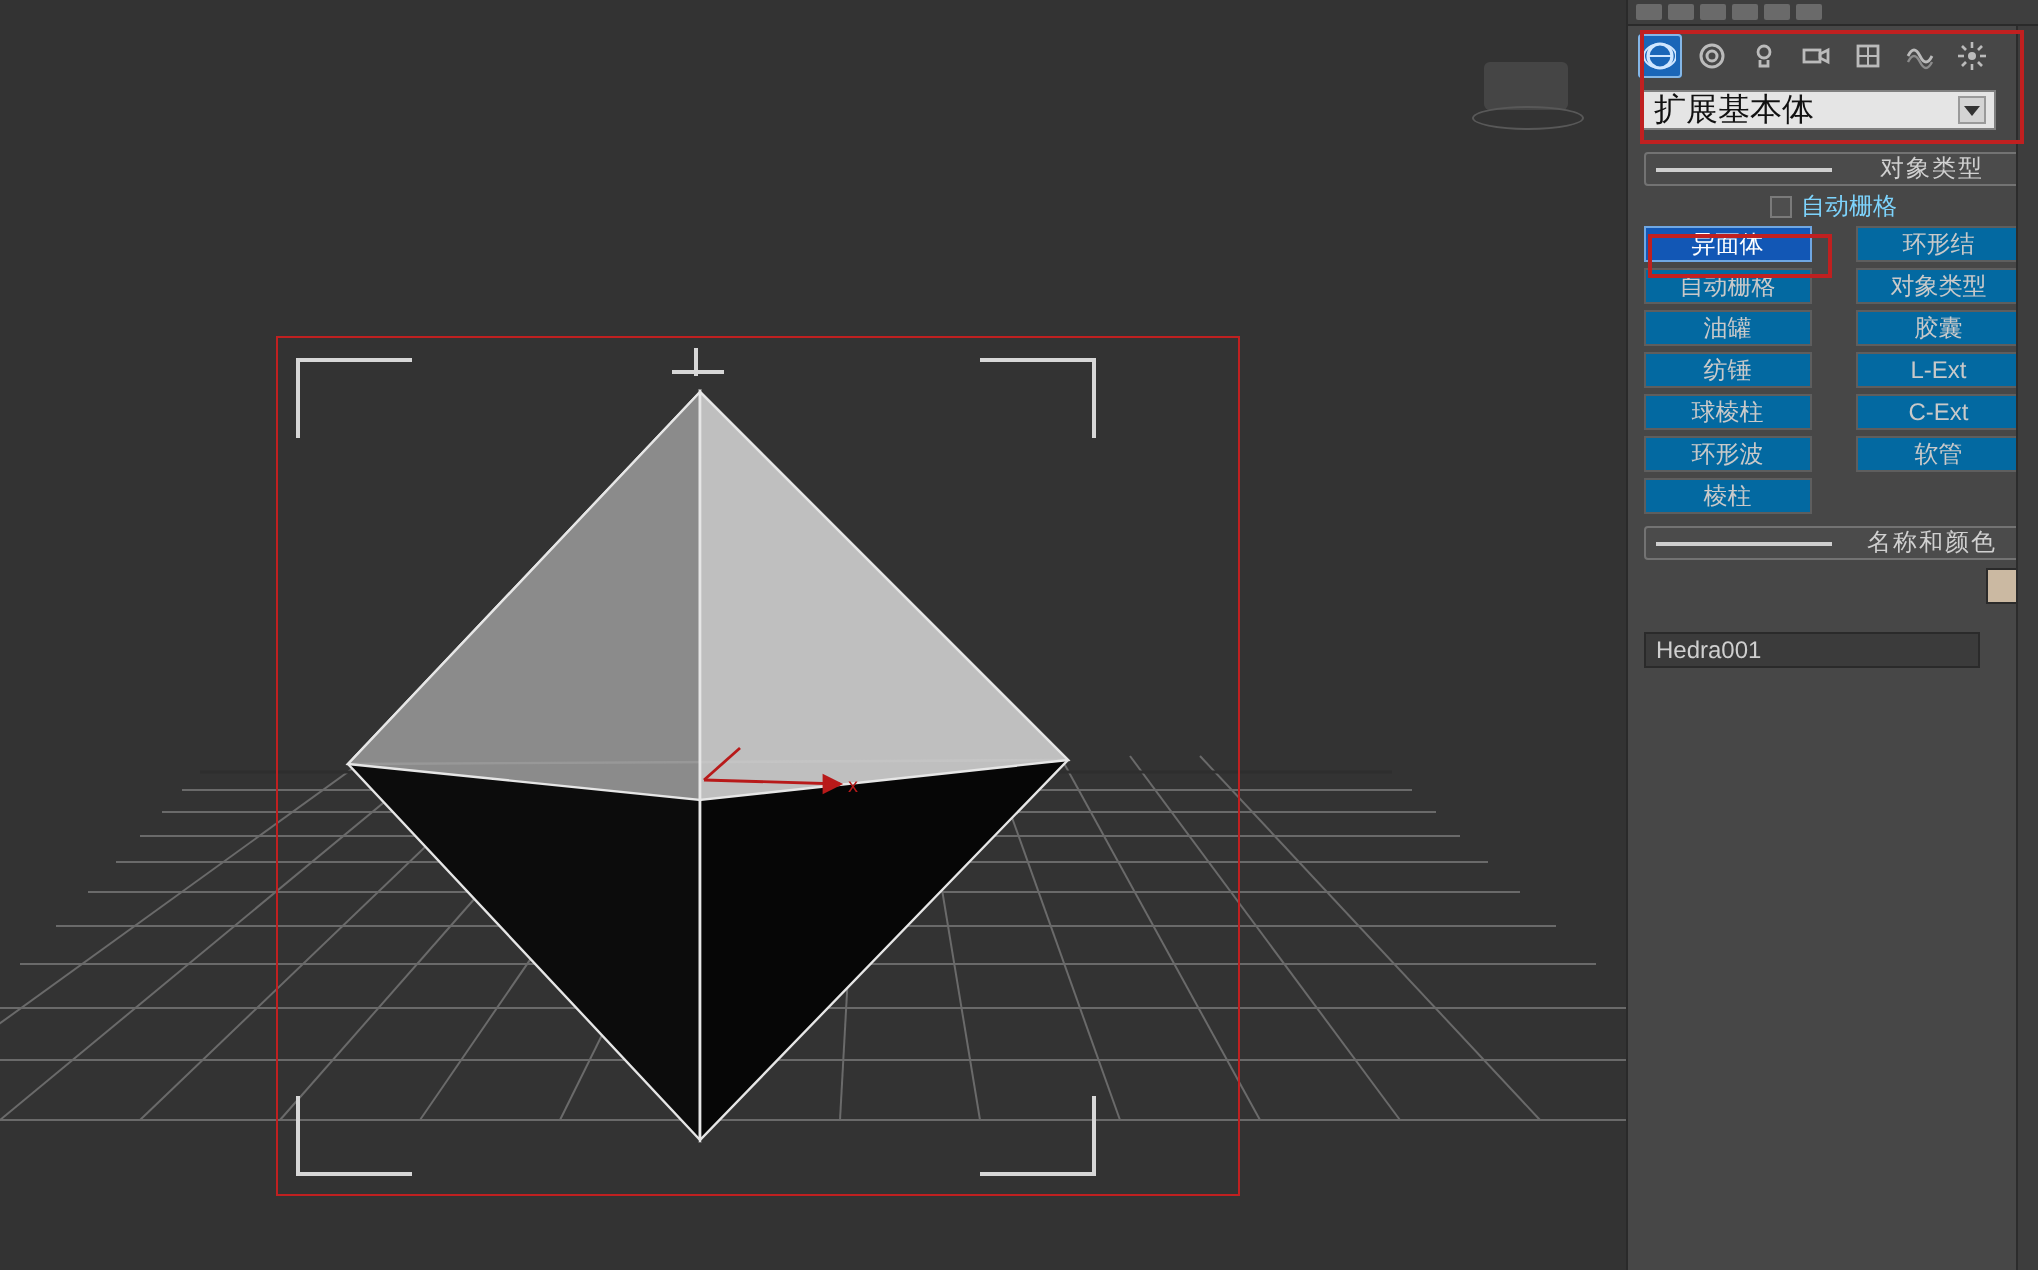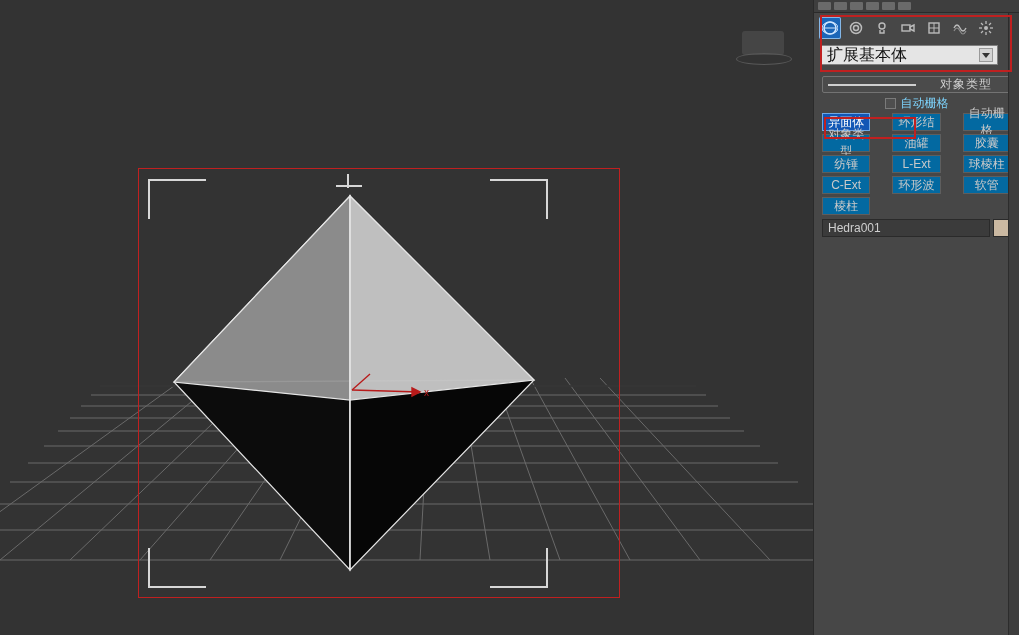--- a/index.html
+++ b/index.html
@@ -82,35 +82,35 @@
   }
   .rollout-title .dash{ width:6px; height:2px; background:#cfcfcf; margin:0 6px 0 5px;}
   .rollout-title span{ flex:1; text-align:center; letter-spacing:1px;}
 
   .autogrid{
     display:flex; align-items:center; justify-content:center; gap:5px;
     font-size:12px; color:#7dd3fc; height:20px;
   }
   .chk{ width:11px; height:11px; border:1px solid #7a7a7a; background:#4e4e4e;}
   .btn-grid{
-    display:grid; grid-template-columns:1fr 1fr 1fr; gap:3px 22px;
+    display:grid; grid-template-columns:1fr 1fr; gap:3px 22px;
   }
   .pbtn{
     height:18px; font-size:12px; color:#c9c9c9; text-align:center;
     border:1px solid #5e5e5e; background:#0369a1; display:flex;
     align-items:center; justify-content:center; cursor:default;
   }
   .pbtn.active{
     background:#1257b5; color:#fff; border-color:#6fa7e3;
   }
 
   .name-row{ display:flex; gap:3px; margin-top:4px; }
   .name-input{
     flex:1; height:18px; background:#3b3b3b; color:#cfcfcf; font-size:12px;
-    border:1px solid #2a2a2a; padding:0 5px;
+    border:1px solid #2a2a2a; padding:0 5px;margin-top:32px;
   }
   .color-swatch{
     width:18px; height:18px; background:#cbb9a2; border:1px solid #2a2a2a;
   }
   .sidegutter{
     position:absolute; right:0; top:13px; width:11px; height:622px;
     background:#3d3d3d; border-left:1px solid #2c2c2c;
   }
 </style>
 </head>
@@ -280,20 +280,24 @@
         <div class="pbtn">纺锤</div>
         <div class="pbtn">L-Ext</div>
         <div class="pbtn">球棱柱</div>
         <div class="pbtn">C-Ext</div>
         <div class="pbtn">环形波</div>
         <div class="pbtn">软管</div>
         <div class="pbtn">棱柱</div>
         <div class="pbtn" style="visibility: hidden;"></div>
       </div>
 
+    <div class="rollout-title">
+      <span class="dash"></span>
+      <span>名称和颜色</span>
+    </div>
     <div class="name-row">
       <input class="name-input" value="Hedra001" style="">
       <div class="color-swatch" style="background:#cbb9a2"></div>
     </div>
   </div>
 
   <div class="sidegutter"></div>
 </div>
 
 <div class="red-outline ro-toolrow"></div>

